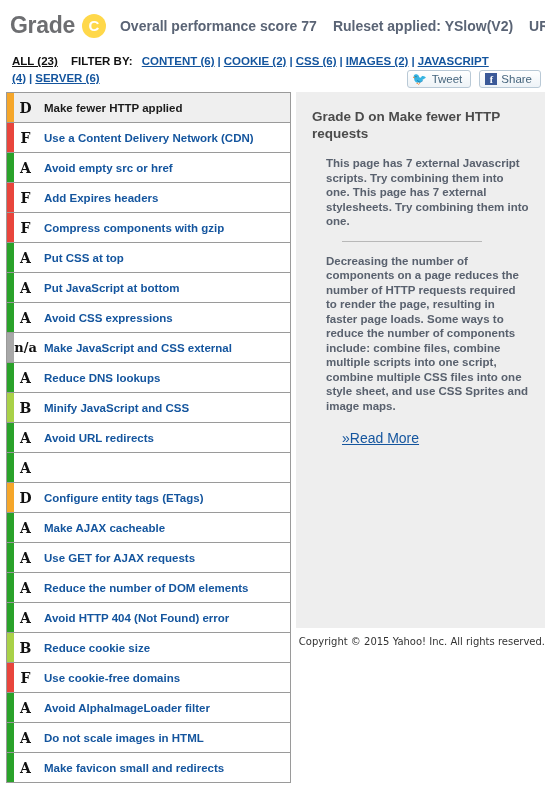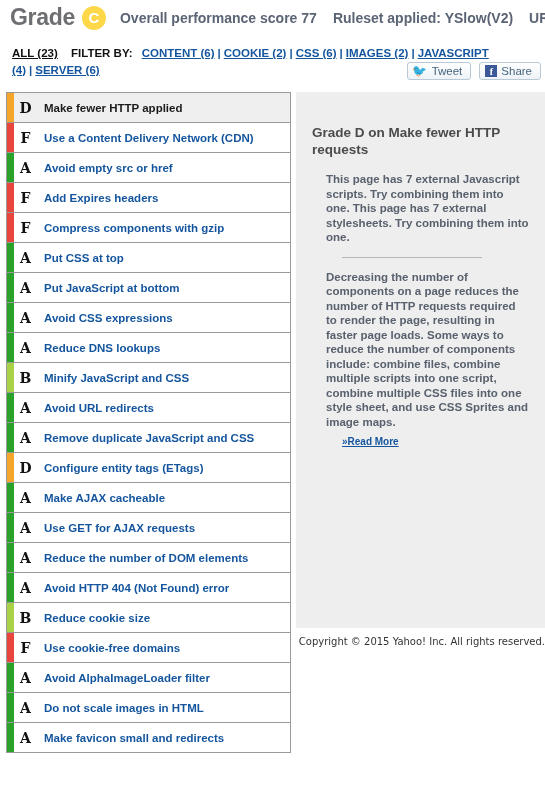--- a/index.html
+++ b/index.html
@@ -10,21 +10,21 @@
     overflow: hidden;
   }
   #app {
     position: relative;
     width: 545px; height: 789px;
     background: #ffffff;
   }
 
   
   .header {
-    position: absolute; left: 0; top: 0;
+    position: absolute; left: 0; top: 8px;
     width: 545px; height: 86px;
     background: #ffffff;
   }
   .grade-line {
     position: absolute; left: 10px; top: 4px;
     display: flex; align-items: center;
     white-space: nowrap;
   }
   .grade-word {
     font-size: 23px; font-weight: bold;
@@ -117,43 +117,43 @@
     white-space: nowrap;
   }
   .rule-row.selected .rule-name { color: #1b1b1b; }
 
   
   .detail {
     position: absolute; left: 296px; top: 92px;
     width: 249px; height: 536px;
     background: #eeeeee;
     box-sizing: border-box;
-    padding: 32px 16px 0 16px;
+    padding: 16px 16px 0 16px;
     overflow: hidden;
   }
   .detail-title {
     font-size: 13.5px; font-weight: bold;
     color: #4b4b4b;
     line-height: 17px;
     margin-bottom: 14px;
   }
   .detail-body {
     margin-left: 14px;
     font-size: 11.5px; font-weight: bold;
     color: #59616e;
     line-height: 14.5px;
   }
   .detail-sep {
     margin: 12px 0 12px 30px;
     width: 140px; height: 1px;
     background: #b8b8b8;
   }
   .read-more {
-    margin-left: 30px; margin-top: 7px;
-    font-size: 10px; font-weight: bold;
+    margin-left: 30px; margin-top: 17px;
+    font-size: 14px; font-weight: normal;
     color: #14559e; text-decoration: underline;
     display: inline-block;
     cursor: pointer;
   }
 
   .copyright {
     position: absolute; left: 296px; top: 636px;
     width: 249px;
     text-align: right;
     font-size: 10px;
@@ -228,38 +228,42 @@
         <span class="bar" style="background: rgb(42, 162, 42);"></span>
         <span class="grade-cell">A</span>
         <span class="rule-name">Put JavaScript at bottom</span>
       </div>
       <div class="rule-row">
         <span class="bar" style="background: rgb(42, 162, 42);"></span>
         <span class="grade-cell">A</span>
         <span class="rule-name">Avoid CSS expressions</span>
       </div>
       <div class="rule-row">
+        <span class="bar" style="background: rgb(168, 168, 168);"></span>
+        <span class="grade-cell na">n/a</span>
+        <span class="rule-name">Make JavaScript and CSS external</span>
+      </div>
+      <div class="rule-row">
         <span class="bar" style="background: rgb(42, 162, 42);"></span>
         <span class="grade-cell">A</span>
         <span class="rule-name">Reduce DNS lookups</span>
       </div>
       <div class="rule-row">
         <span class="bar" style="background: rgb(169, 209, 72);"></span>
         <span class="grade-cell">B</span>
         <span class="rule-name">Minify JavaScript and CSS</span>
       </div>
       <div class="rule-row">
         <span class="bar" style="background: rgb(42, 162, 42);"></span>
         <span class="grade-cell">A</span>
         <span class="rule-name">Avoid URL redirects</span>
       </div>
       <div class="rule-row">
         <span class="bar" style="background: rgb(42, 162, 42);"></span>
         <span class="grade-cell">A</span>
-        <span class="rule-name">Remove duplicate JavaScript and CSS</span>
       </div>
       <div class="rule-row">
         <span class="bar" style="background: rgb(245, 166, 42);"></span>
         <span class="grade-cell">D</span>
         <span class="rule-name">Configure entity tags (ETags)</span>
       </div>
       <div class="rule-row">
         <span class="bar" style="background: rgb(42, 162, 42);"></span>
         <span class="grade-cell">A</span>
         <span class="rule-name">Make AJAX cacheable</span>

